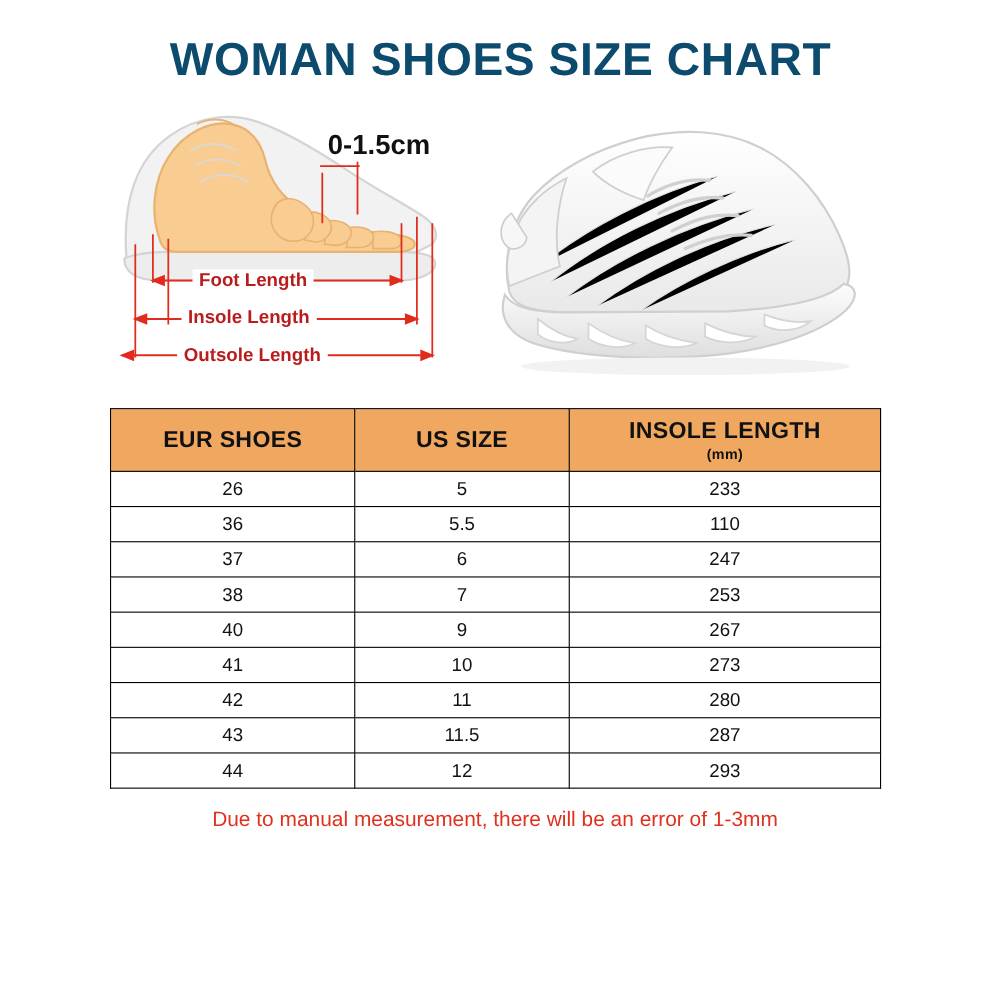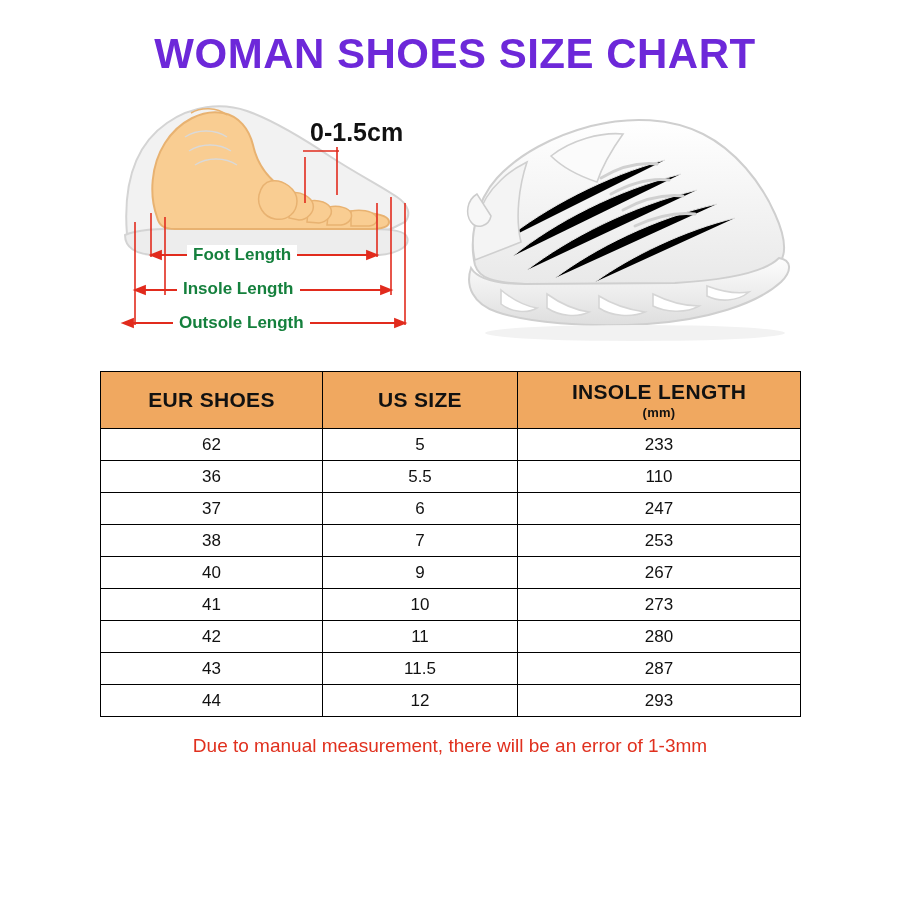--- a/index.html
+++ b/index.html
@@ -26,29 +26,29 @@
   
   .title {
     position: absolute;
     left: 0;
     right: 0;
     top: 30px;
     text-align: center;
     font-size: 42px;
     font-weight: bold;
     letter-spacing: 0.5px;
-    color: #6d28d9;
+    color: #0c4a6e;
     font-family: "Liberation Sans", sans-serif;
     margin-left: 10px;
   }
 
   
   .illustration {
     position: absolute;
-    left: 105px;
+    left: 93px;
     top: 85px;
     width: 720px;
     height: 275px;
     text-align: right;
   }
 
   .foot-diagram {
     position: absolute;
     left: 0;
     top: 0;
@@ -63,21 +63,21 @@
     font-size: 25px;
     font-weight: bold;
     color: #111;
     white-space: nowrap;
   }
 
   .dim-label {
     position: absolute;
     font-size: 17px;
     font-weight: bold;
-    color: #15803d;
+    color: #b91c1c;
     background: #fff;
     padding: 0 6px;
     white-space: nowrap;
   }
   .dim-foot   { left: 82px;  top: 160px; }
   .dim-insole { left: 72px;  top: 194px; }
   .dim-outsole{ left: 68px;  top: 228px; }
 
   .shoe-photo {
     position: absolute;
@@ -266,21 +266,21 @@
         <th><span>EUR SHOES</span></th>
         <th><span>US SIZE</span></th>
         <th>
           <span>INSOLE  LENGTH</span>
           <span class="sub">(mm)</span>
         </th>
       </tr>
     </thead>
     <tbody>
       <tr>
-        <td>62</td>
+        <td>26</td>
         <td>5</td>
         <td>233</td>
       </tr>
       <tr>
         <td>36</td>
         <td>5.5</td>
         <td>110</td>
       </tr>
       <tr>
         <td>37</td>

